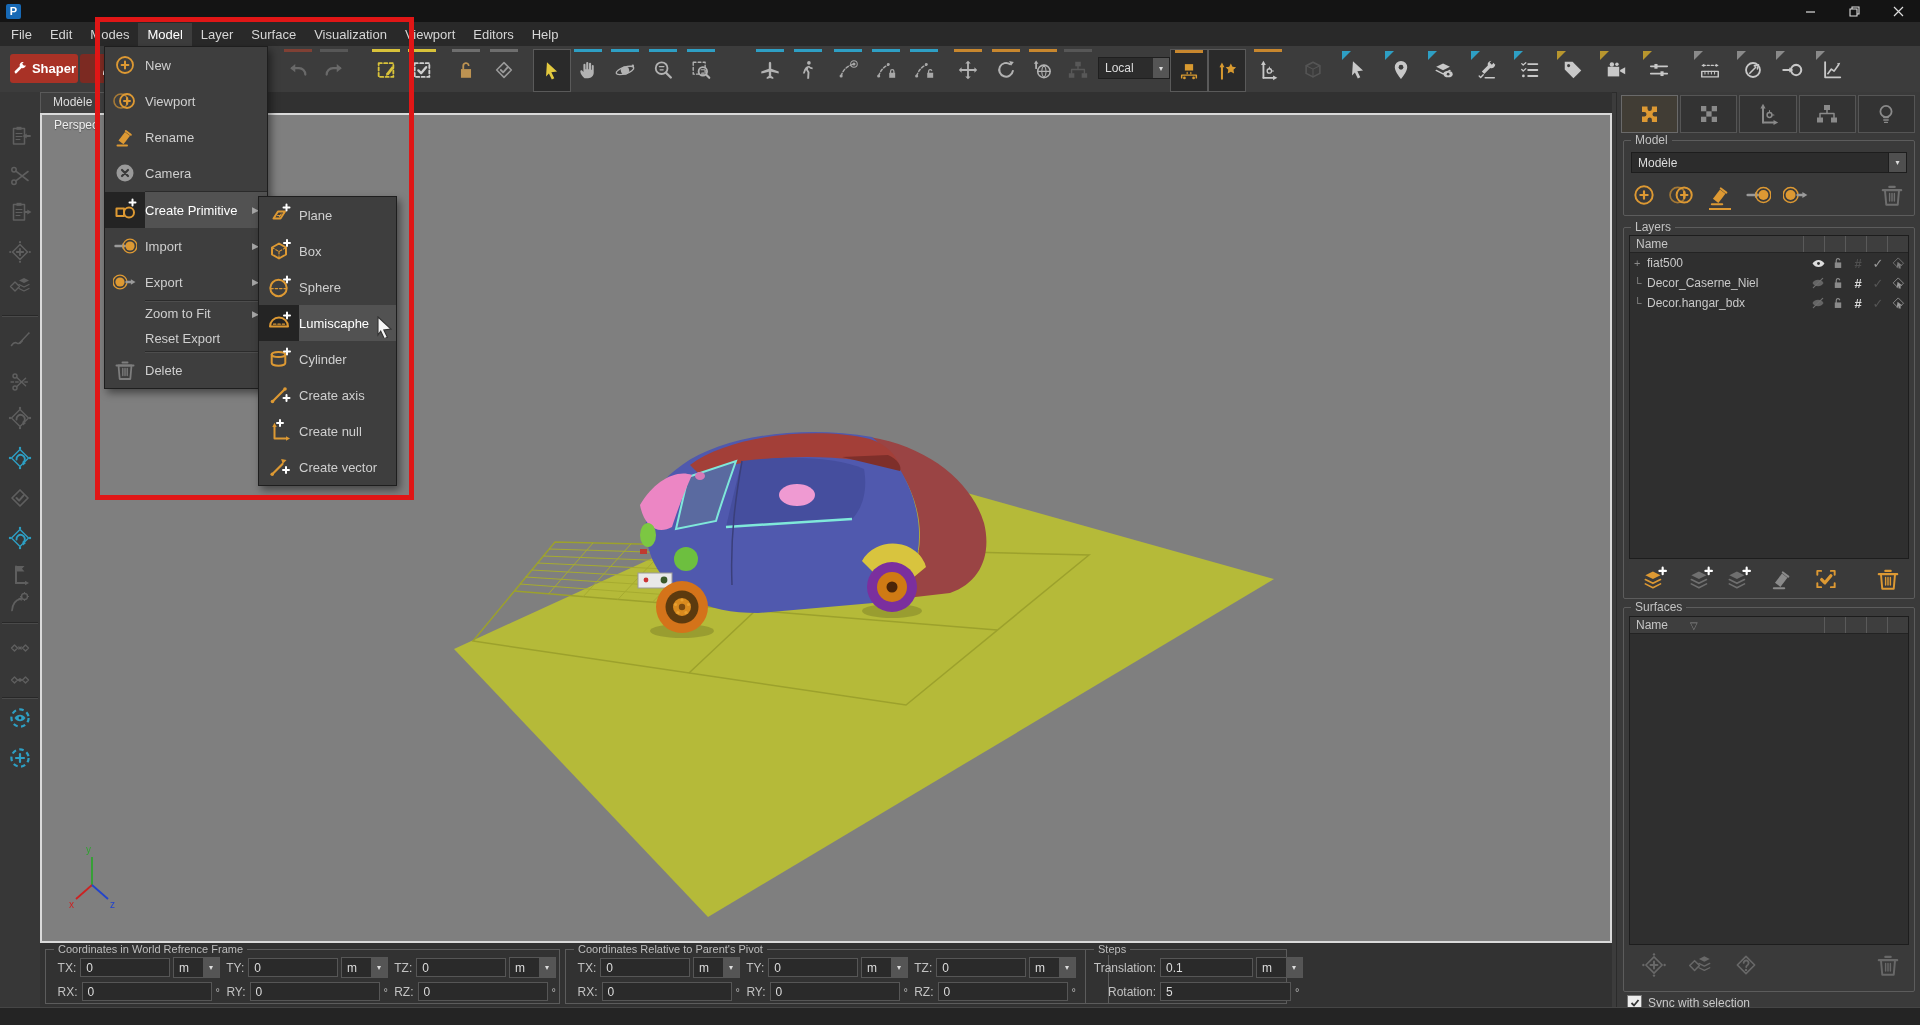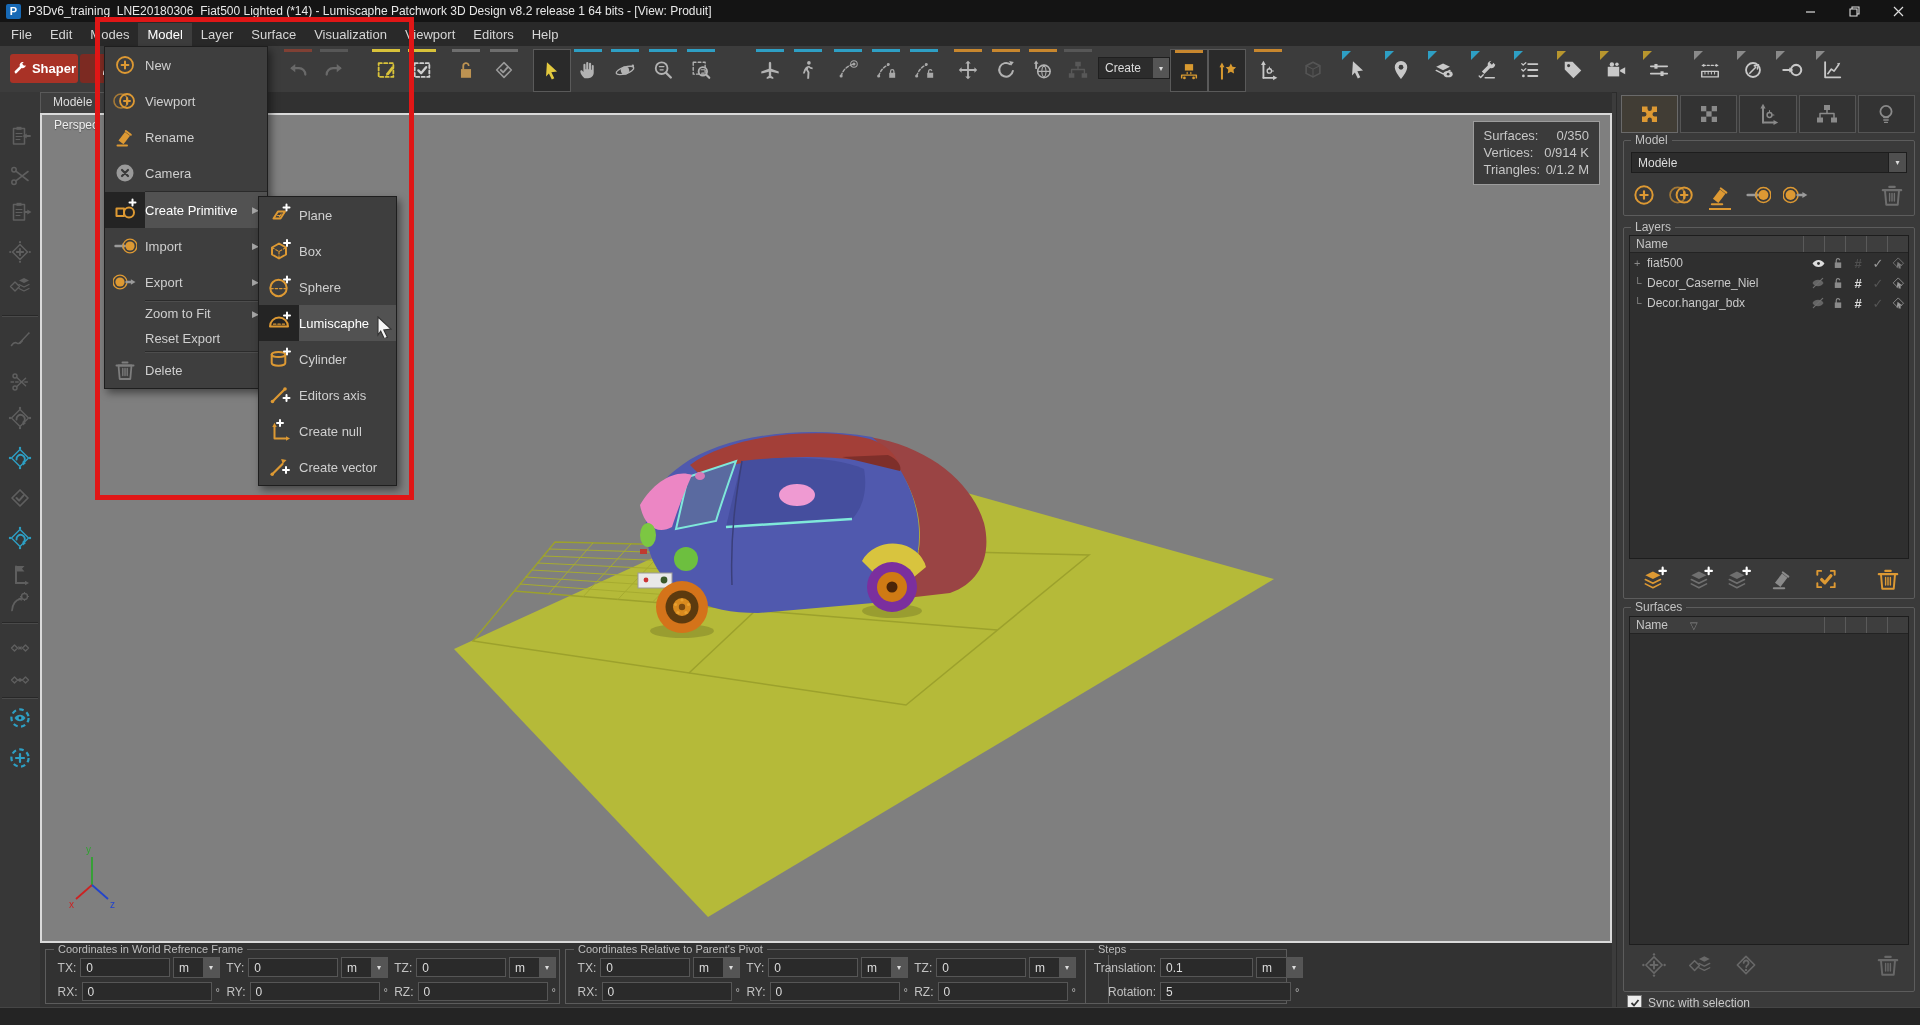--- a/index.html
+++ b/index.html
@@ -90,21 +90,20 @@
   .fdeg{color:#bbb;margin-left:4px;font-size:11px;}
   .statusbar{position:absolute;left:0;bottom:0;width:100%;height:17px;background:#242424;border-top:1px solid #454545;}
 </style>
 </head>
 <body>
 
 <div id="app">
 
   <div class="titlebar">
     <span class="logo">P</span>
-    <span class="title-text">P3Dv6_training_LNE20180306_Fiat500 Lighted (*14) - Lumiscaphe Patchwork 3D Design v8.2 release 1 64 bits - [View: Produit]</span>
     <span class="wincontrols">
       <span class="winbtn">
           <svg width="11" height="11" viewBox="0 0 11 11">
             <path d="M1 6h9" stroke="#ddd" stroke-width="1.2"></path>
           </svg>
         </span>
       <span class="winbtn">
           <svg width="11" height="11" viewBox="0 0 11 11">
             <path d="M3 3V1h7v7H8M1 3h7v7H1z" fill="none" stroke="#ddd" stroke-width="1.1"></path>
           </svg>
@@ -141,21 +140,21 @@
     </div>
     <div class="module2" id="module2-ic">
         <span class="ic" style="color:#fff;width:18px;height:18px">
           <svg width="18" height="18" viewBox="0 0 24 24">
             <path d="M5 19c.5-6.5 5-10.5 11-11" fill="none" stroke="currentColor" stroke-width="2" stroke-linecap="round" stroke-linejoin="round"></path>
             <path d="M21.5 7.8l-5.2-2.3.6 5.1z" fill="currentColor" stroke="none"></path>
           </svg>
         </span>
       </div>
     <div class="tcombo">
-      <span>Create</span>
+      <span>Local</span>
       <span class="fdd">▾</span>
     </div>
   <div class="tbtn" style="left: 280px; opacity: 0.55;">
         <span class="accent" style="background:#b8452f"></span>
         <span class="ic" style="color:#8f8f8f;width:22px;height:22px">
           <svg width="22" height="22" viewBox="0 0 24 24">
             <path d="M20 17c0-4-3-7-7-7H5.5" fill="none" stroke="currentColor" stroke-width="2.4" stroke-linecap="round" stroke-linejoin="round"></path>
             <path d="M9 5.5L3.5 10 9 14.5z" fill="currentColor" stroke="none"></path>
           </svg>
         </span>
@@ -744,28 +743,20 @@
         <g font-family="Liberation Sans, sans-serif" font-size="10">
           <path d="M50 770V742" stroke="#2fa32f" stroke-width="1.8"></path>
           <path d="M50 770L34 784" stroke="#cc2222" stroke-width="1.8"></path>
           <path d="M50 770L66 784" stroke="#2244cc" stroke-width="1.8"></path>
           <text id="ax-y" x="44" y="738" fill="#2fa32f">y</text>
           <text id="ax-x" x="27" y="793" fill="#cc2222">x</text>
           <text id="ax-z" x="68" y="793" fill="#2244cc">z</text>
         </g>
       </svg>
       <div class="cam-label">Perspec</div>
-      <div class="stats">
-        <span>Surfaces:</span>
-          <span class="v">0/350</span>
-        <span>Vertices:</span>
-          <span class="v">0/914 K</span>
-        <span>Triangles:</span>
-          <span class="v">0/1.2 M</span>
-      </div>
     </div>
   </div>
 
   <div class="rpanel">
     <div class="rtabs" id="rtabs">
         <div class="rtab active">
           <span class="ic" style="color:#dd9933;width:24px;height:24px">
             <svg width="24" height="24" viewBox="0 0 24 24">
               <path d="M4 4.5h5.5v2.3a2.2 2.2 0 104.4 0V4.5H19V10h-2.3a2.2 2.2 0 100 4.4H19V20h-5.1v-2.3a2.2 2.2 0 10-4.4 0V20H4v-5.6h2.3a2.2 2.2 0 100-4.4H4z" fill="currentColor" stroke="none"></path>
             </svg>
@@ -1419,21 +1410,21 @@
         <span class="ic-cell">
           <span class="ic" style="color:#dd9933;width:24px;height:24px">
             <svg width="24" height="24" viewBox="0 0 24 24">
               <path d="M6.5 17.5L17 7" fill="none" stroke="currentColor" stroke-width="2.2" stroke-linecap="round" stroke-linejoin="round"></path>
               <circle cx="5.5" cy="18.5" r="1.8" fill="currentColor"></circle>
               <circle cx="18" cy="6" r="1.8" fill="currentColor"></circle>
               <path d="M16.5 15h6M19.5 12v6" stroke="#fff" stroke-width="2" stroke-linecap="round" fill="none"></path>
             </svg>
           </span>
         </span>
-        <span class="lbl">Editors axis</span>
+        <span class="lbl">Create axis</span>
         <span class="arr"></span>
       </div>
       <div class="mi">
         <span class="ic-cell">
           <span class="ic" style="color:#dd9933;width:24px;height:24px">
             <svg width="24" height="24" viewBox="0 0 24 24">
               <path d="M7.5 19.5V8M7.5 19.5H18.5" fill="none" stroke="currentColor" stroke-width="2" stroke-linecap="round" stroke-linejoin="round"></path>
               <path d="M7.5 3.8l-2.2 4.2h4.4z" fill="currentColor" stroke="none"></path>
               <path d="M23 19.5l-4-2.2v4.4z" fill="currentColor" stroke="none"></path>
               <path d="M10 4h6M13 1v6" stroke="#fff" stroke-width="2" stroke-linecap="round" fill="none"></path>

